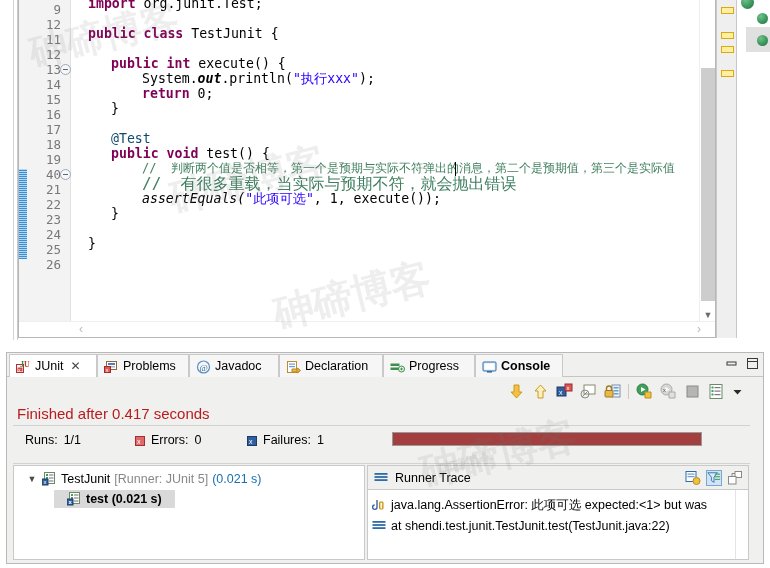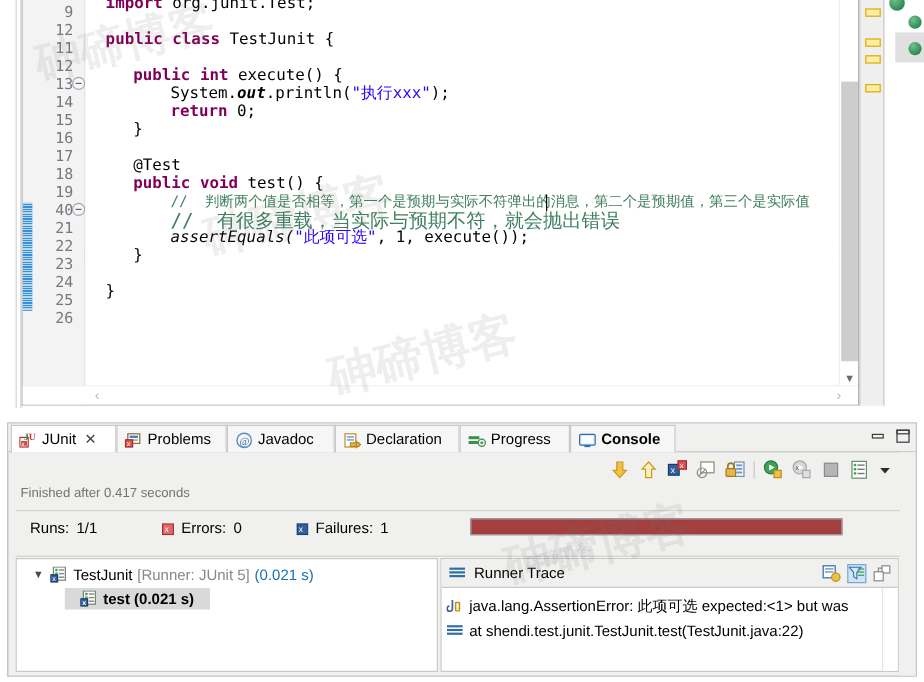--- a/index.html
+++ b/index.html
@@ -75,21 +75,21 @@
   }
   .hl-line {
     position: absolute; left: 53px; right: 16px; height: 15px;
     background: #e8f2fc;
   }
   .kw { color: #7f0055; font-weight: bold; }
   .str { color: #2a00ff; }
   .cmt { color: #3f7f5f; }
   .fld { color: #000000; font-style: italic; font-weight: bold; }
   .mth { font-style: italic; }
-  .ann { color: #000000; }
+  .ann { color: #0c4a6e; }
 
   
   #vscroll {
     position: absolute; right: 0; top: 0; width: 16px; bottom: 16px;
     background: #ffffff; border-left: 1px solid #efefef;
   }
   #vthumb {
     position: absolute; left: 1px; top: 68px; width: 14px; height: 233px;
     background: #cdcdcd;
   }
@@ -159,21 +159,21 @@
   .pbtn { width: 13px; height: 13px; position: relative; }
 
   #toolbar {
     position: absolute; right: 4px; top: 26px; height: 24px;
     display: flex; align-items: center; gap: 7px;
   }
   .tbi { width: 17px; height: 17px; position: relative; }
 
   #finished {
     position: absolute; left: 10px; top: 52px;
-    font-size: 11px; color: #737373;
+    font-size: 15px; color: #b91c1c;
   }
   #sep1 { position: absolute; left: 6px; right: 6px; top: 72px; height: 1px; background: #d2d2d2; }
 
   #counters { position: absolute; left: 0; top: 80px; width: 100%; height: 26px; }
   .ctr { position: absolute; font-size: 12.5px; color: #000; display:flex; align-items:center; gap:6px;}
   .ctr-ico { width: 10px; height: 10px; }
 
   #progressbar {
     position: absolute; left: 392px; top: 432px; width: 310px; height: 14px;
     background: #a33f3f; border: 1px solid #999;

